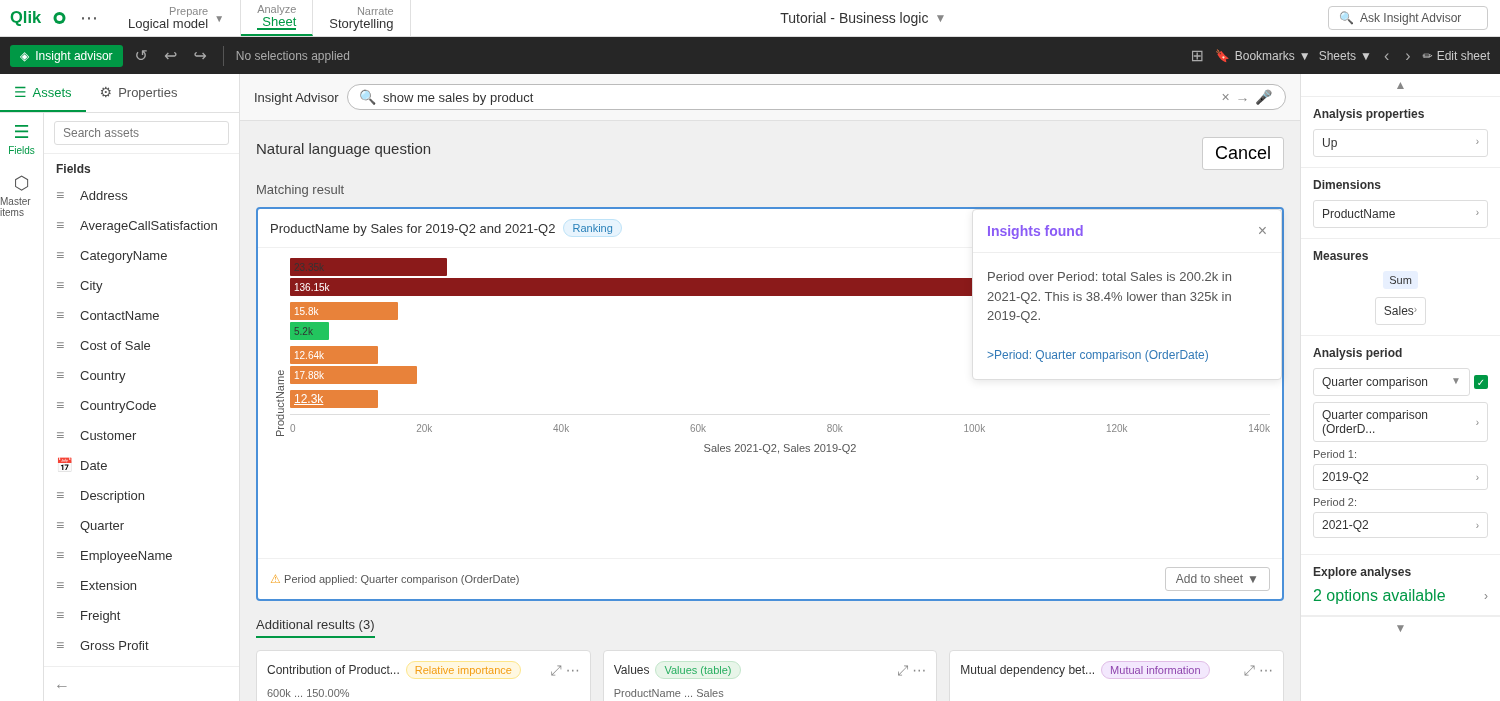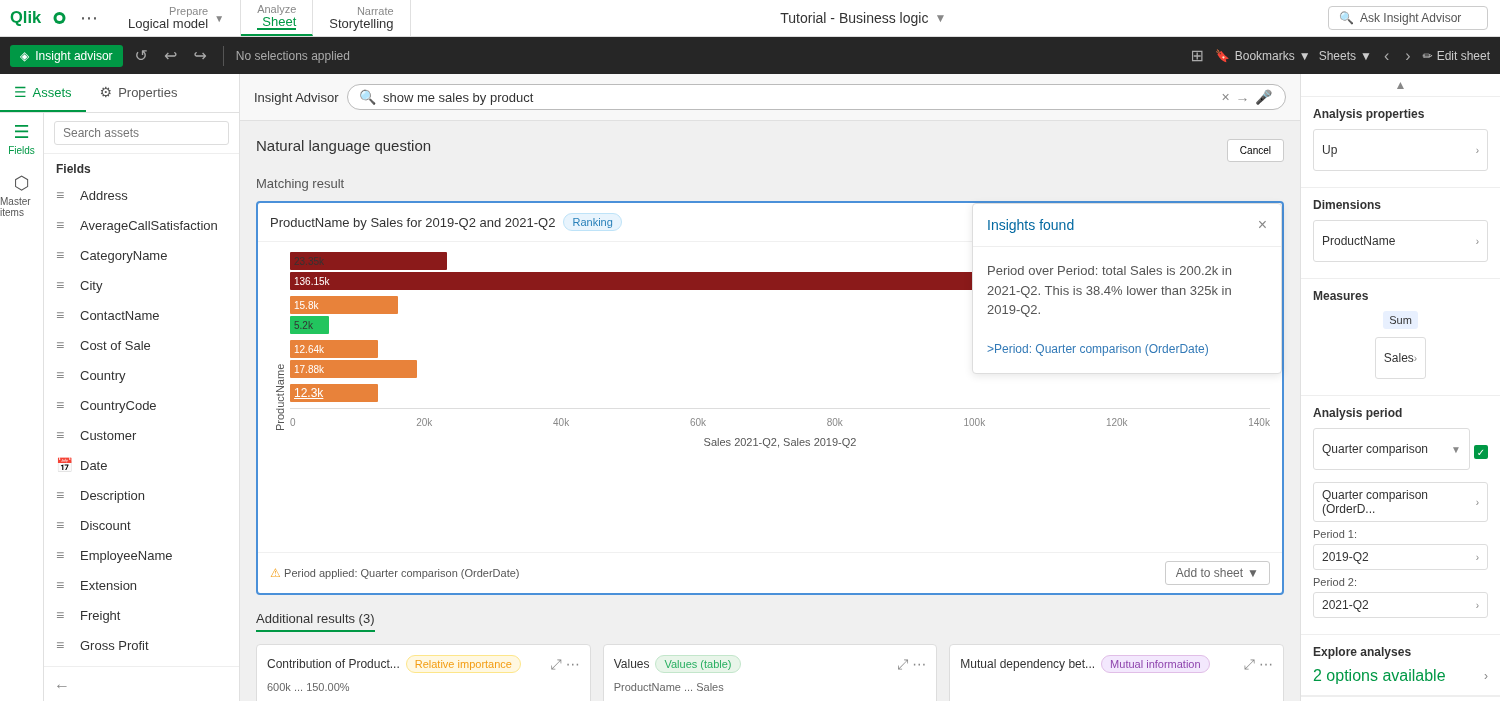--- a/index.html
+++ b/index.html
@@ -95,30 +95,30 @@
 
     
     .additional-results { margin-top: 8px; }
     .additional-header { font-size: 13px; font-weight: 500; color: #333; border-bottom: 2px solid #009845; display: inline-block; padding-bottom: 4px; margin-bottom: 12px; }
     .result-cards-row { display: flex; gap: 12px; }
     .result-card { flex: 1; background: #fff; border: 1px solid #ddd; border-radius: 4px; padding: 10px; min-height: 100px; }
     .result-card-header { display: flex; align-items: center; gap: 6px; margin-bottom: 8px; }
     .result-card-title { font-size: 12px; font-weight: 500; color: #333; }
     .result-card-body { font-size: 11px; color: #888; }
     .insights-header { display: flex; align-items: center; justify-content: space-between; padding: 12px 14px; border-bottom: 1px solid #eee; }
-    .insights-title { font-size: 14px; font-weight: 400; color: #0369a1; }
+    .insights-title { font-size: 14px; font-weight: 700; color: #8b5cf6; }
     .insights-close { cursor: pointer; font-size: 16px; color: #888; }
     .insights-body { padding: 14px; font-size: 13px; color: #555; line-height: 1.5; }
     .insights-link { color: #337ab7; font-size: 12px; cursor: pointer; }
 
     
     .right-panel { width: 200px; background: #fff; border-left: 1px solid #e0e0e0; display: flex; flex-direction: column; font-size: 12px; overflow-y: auto; }
     .right-section { padding: 10px 12px; border-bottom: 1px solid #eee; }
     .right-section-title { font-size: 12px; font-weight: 600; color: #333; margin-bottom: 8px; }
-    .right-dropdown { display: flex; align-items: center; justify-content: space-between; border: 1px solid #ddd; border-radius: 3px; padding: 13px 8px; cursor: pointer; margin-bottom: 6px; }
+    .right-dropdown { display: flex; align-items: flex-start; justify-content: space-between; border: 1px solid #ddd; border-radius: 3px; padding: 6px 8px; cursor: pointer; margin-bottom: 0; }
     .right-dropdown-label { font-size: 12px; color: #333; }
     .right-chevron { font-size: 10px; color: #888; }
     .right-tag { display: inline-flex; align-items: center; gap: 4px; background: #e8f0fe; border-radius: 3px; padding: 3px 6px; font-size: 11px; color: #333; margin-bottom: 4px; }
     .right-period-label { font-size: 11px; color: #555; margin-bottom: 4px; }
     .right-period-val { display: flex; align-items: center; justify-content: space-between; border: 1px solid #ddd; border-radius: 3px; padding: 5px 8px; font-size: 12px; color: #333; margin-bottom: 6px; }
     .explore-link { color: #009845; font-size: 16px; cursor: pointer; font-weight: 500; }
     .right-checkbox { width: 14px; height: 14px; background: #009845; border-radius: 2px; display: flex; align-items: center; justify-content: center; }
     .check-mark { color: #fff; font-size: 10px; }
     .right-scroll-up { display: flex; justify-content: center; padding: 4px; cursor: pointer; color: #888; font-size: 12px; border-bottom: 1px solid #eee; }
 
@@ -273,21 +273,21 @@
           <div class="field-item">
             <span class="field-icon">📅</span>
             <span>Date</span>
           </div>
           <div class="field-item">
             <span class="field-icon">≡</span>
             <span>Description</span>
           </div>
           <div class="field-item">
             <span class="field-icon">≡</span>
-            <span>Discount</span>
+            <span>Quarter</span>
           </div>
           <div class="field-item">
             <span class="field-icon">≡</span>
             <span>EmployeeName</span>
           </div>
           <div class="field-item">
             <span class="field-icon">≡</span>
             <span>Extension</span>
           </div>
           <div class="field-item">
@@ -319,21 +319,21 @@
         <input type="text" value="show me sales by product" style="color: rgb(51, 51, 51); font-size: 13px;">
         <span class="ia-input-icon">×</span>
         <span class="ia-input-icon">→</span>
         <span class="ia-input-icon">🎤</span>
       </div>
     </div>
 
     <div class="content-area">
       <div style="display:flex; align-items:center; justify-content:space-between; margin-bottom:12px;">
         <div class="nlq-header">Natural language question</div>
-        <button style="border:1px solid #ccc; background:#fff; border-radius:3px; padding:5px 12px; font-size:10px; cursor:pointer;">Cancel</button>
+        <button style="border:1px solid #ccc; background:#fff; border-radius:3px; padding:5px 12px; font-size:18px; cursor:pointer;">Cancel</button>
       </div>
 
       <div class="matching-result-label">Matching result</div>
 
       <div class="chart-card chart-relative">
         <div class="chart-card-header">
           <span class="chart-title">ProductName by Sales for 2019-Q2 and 2021-Q2</span>
           <span class="badge badge-ranking">Ranking</span>
           <div class="chart-actions">
             <span class="chart-action-btn">⤢</span>

